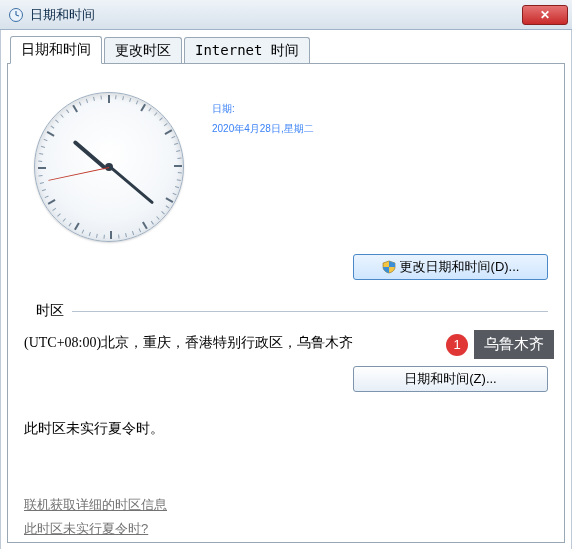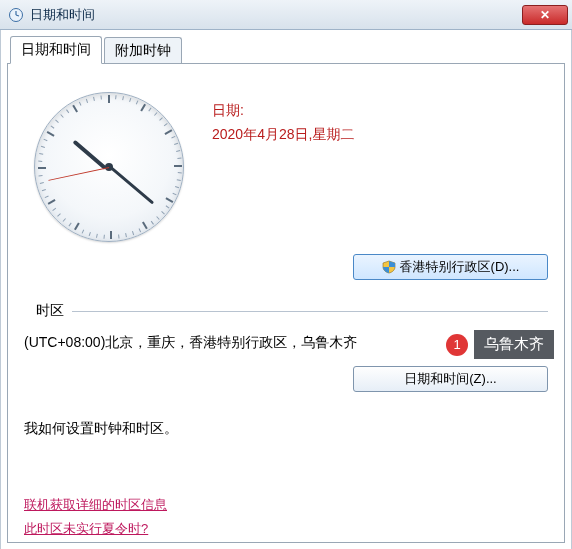--- a/index.html
+++ b/index.html
@@ -67,21 +67,21 @@
   }
   .tabpanel {
     border:1px solid #9aa7b5;
     background:#fff;
     padding: 18px 16px 10px 16px;
     height: 480px;
     position:relative;
   }
   .toprow { display:flex; }
   .clockbox { width:170px; height:170px; display:flex; align-items:center; justify-content:center; }
-  .info { padding-left: 18px; padding-top: 18px; font-size:14px; color:#b91c1c; }
+  .info { padding-left: 18px; padding-top: 18px; font-size:10px; color:#3b82f6; }
   .info .lbl { margin-top: 2px; }
   .info .val { margin: 6px 0 18px 0; }
   .btn {
     display:inline-flex; align-items:center; justify-content:center;
     padding: 3px 14px;
     border:1px solid #7f95ad;
     border-radius:3px;
     background: linear-gradient(#fefefe,#e6eef7);
     font-size:13px;
     cursor:pointer;
@@ -89,26 +89,26 @@
   }
   .btn.hover {
     background: linear-gradient(#eaf4ff,#cfe6ff);
     border-color:#4a88c7;
   }
   .shield { width:14px; height:14px; margin-right:4px; display:inline-block; }
   .btn-row1 { text-align:right; margin-top: 2px; }
   .btn-row1 .btn { width: 195px; }
   .section-title { font-size:14px; margin-top:22px; display:flex; align-items:center;padding-left:12px; }
   .section-title .line { flex:1; height:1px; background:#b8c3d0; margin-left:8px; }
-  .tzrow { margin-top:14px; font-size:14px; }
+  .tzrow { margin-top:14px; font-size:14px;font-family:Liberation Serif, serif; }
   .btn-row2 { text-align:right; margin-top:14px; }
   .btn-row2 .btn { width: 195px; }
   .dstnote { margin-top:28px; font-size:14px; }
   .links { position:absolute; bottom:4px; left:16px; }
-  .link { color:#be185d; text-decoration:underline; cursor:pointer; font-size:13px; display:block; margin-top:6px; }
+  .link { color:#737373; text-decoration:underline; cursor:pointer; font-size:13px; display:block; margin-top:6px; }
   
   .callout {
     position:absolute;
     right:10px; top:266px;
     display:flex; align-items:center;
   }
   .callout .num {
     width:22px; height:22px; border-radius:50%;
     background:#e03636; color:#fff; font-size:13px;
     display:flex; align-items:center; justify-content:center;
@@ -147,21 +147,22 @@
   <span>日期和时间</span>
   <span class="spacer"></span>
   <div class="closebtn">
     <span>✕</span>
   </div>
 </div>
 
 <div class="content">
   <div class="tabs">
     <div class="tab active">日期和时间</div>
-    <div class="tab">附加时钟</div>
+    <div class="tab">更改时区</div>
+    <div class="tab">Internet 时间</div>
   </div>
 
   <div class="tabpanel">
     <div class="toprow">
       <div class="clockbox">
         <div class="clock" id="clock">
           <div class="pin"></div>
         <div class="tick" style="transform: rotate(0deg) translate(-1px, -72px);"></div>
             <div class="tick small" style="transform: rotate(6deg) translate(-1px, -72px);"></div>
             <div class="tick small" style="transform: rotate(12deg) translate(-1px, -72px);"></div>
@@ -235,38 +236,38 @@
 
     <div class="btn-row1">
       <div class="btn hover">
         <span class="shield">
           <svg viewBox="0 0 14 14">
               <path d="M7 1 L13 3 V7 C13 10 10 12.5 7 13 C4 12.5 1 10 1 7 V3 Z" fill="#f4c542" stroke="#8a6d1f" stroke-width="0.6"></path>
               <path d="M7 1 L13 3 V7 L7 7 Z" fill="#3b8fd6"></path>
               <path d="M1 7 H7 V13 C4 12.5 1 10 1 7 Z" fill="#3b8fd6"></path>
             </svg>
         </span>
-        <span>香港特别行政区(D)...</span>
+        <span>更改日期和时间(D)...</span>
       </div>
     </div>
 
     <div class="section-title">
       <span>时区</span>
       <span class="line"></span>
     </div>
 
     <div class="tzrow">(UTC+08:00)北京，重庆，香港特别行政区，乌鲁木齐</div>
 
     <div class="btn-row2">
       <div class="btn">
         <span>日期和时间(Z)...</span>
       </div>
     </div>
 
-    <div class="dstnote">我如何设置时钟和时区。</div>
+    <div class="dstnote">此时区未实行夏令时。</div>
 
     <div class="links">
       <a class="link">联机获取详细的时区信息</a>
       <a class="link">此时区未实行夏令时?</a>
     </div>
 
     <div class="callout">
       <div class="num">1</div>
       <div class="tip">乌鲁木齐</div>
     </div>

